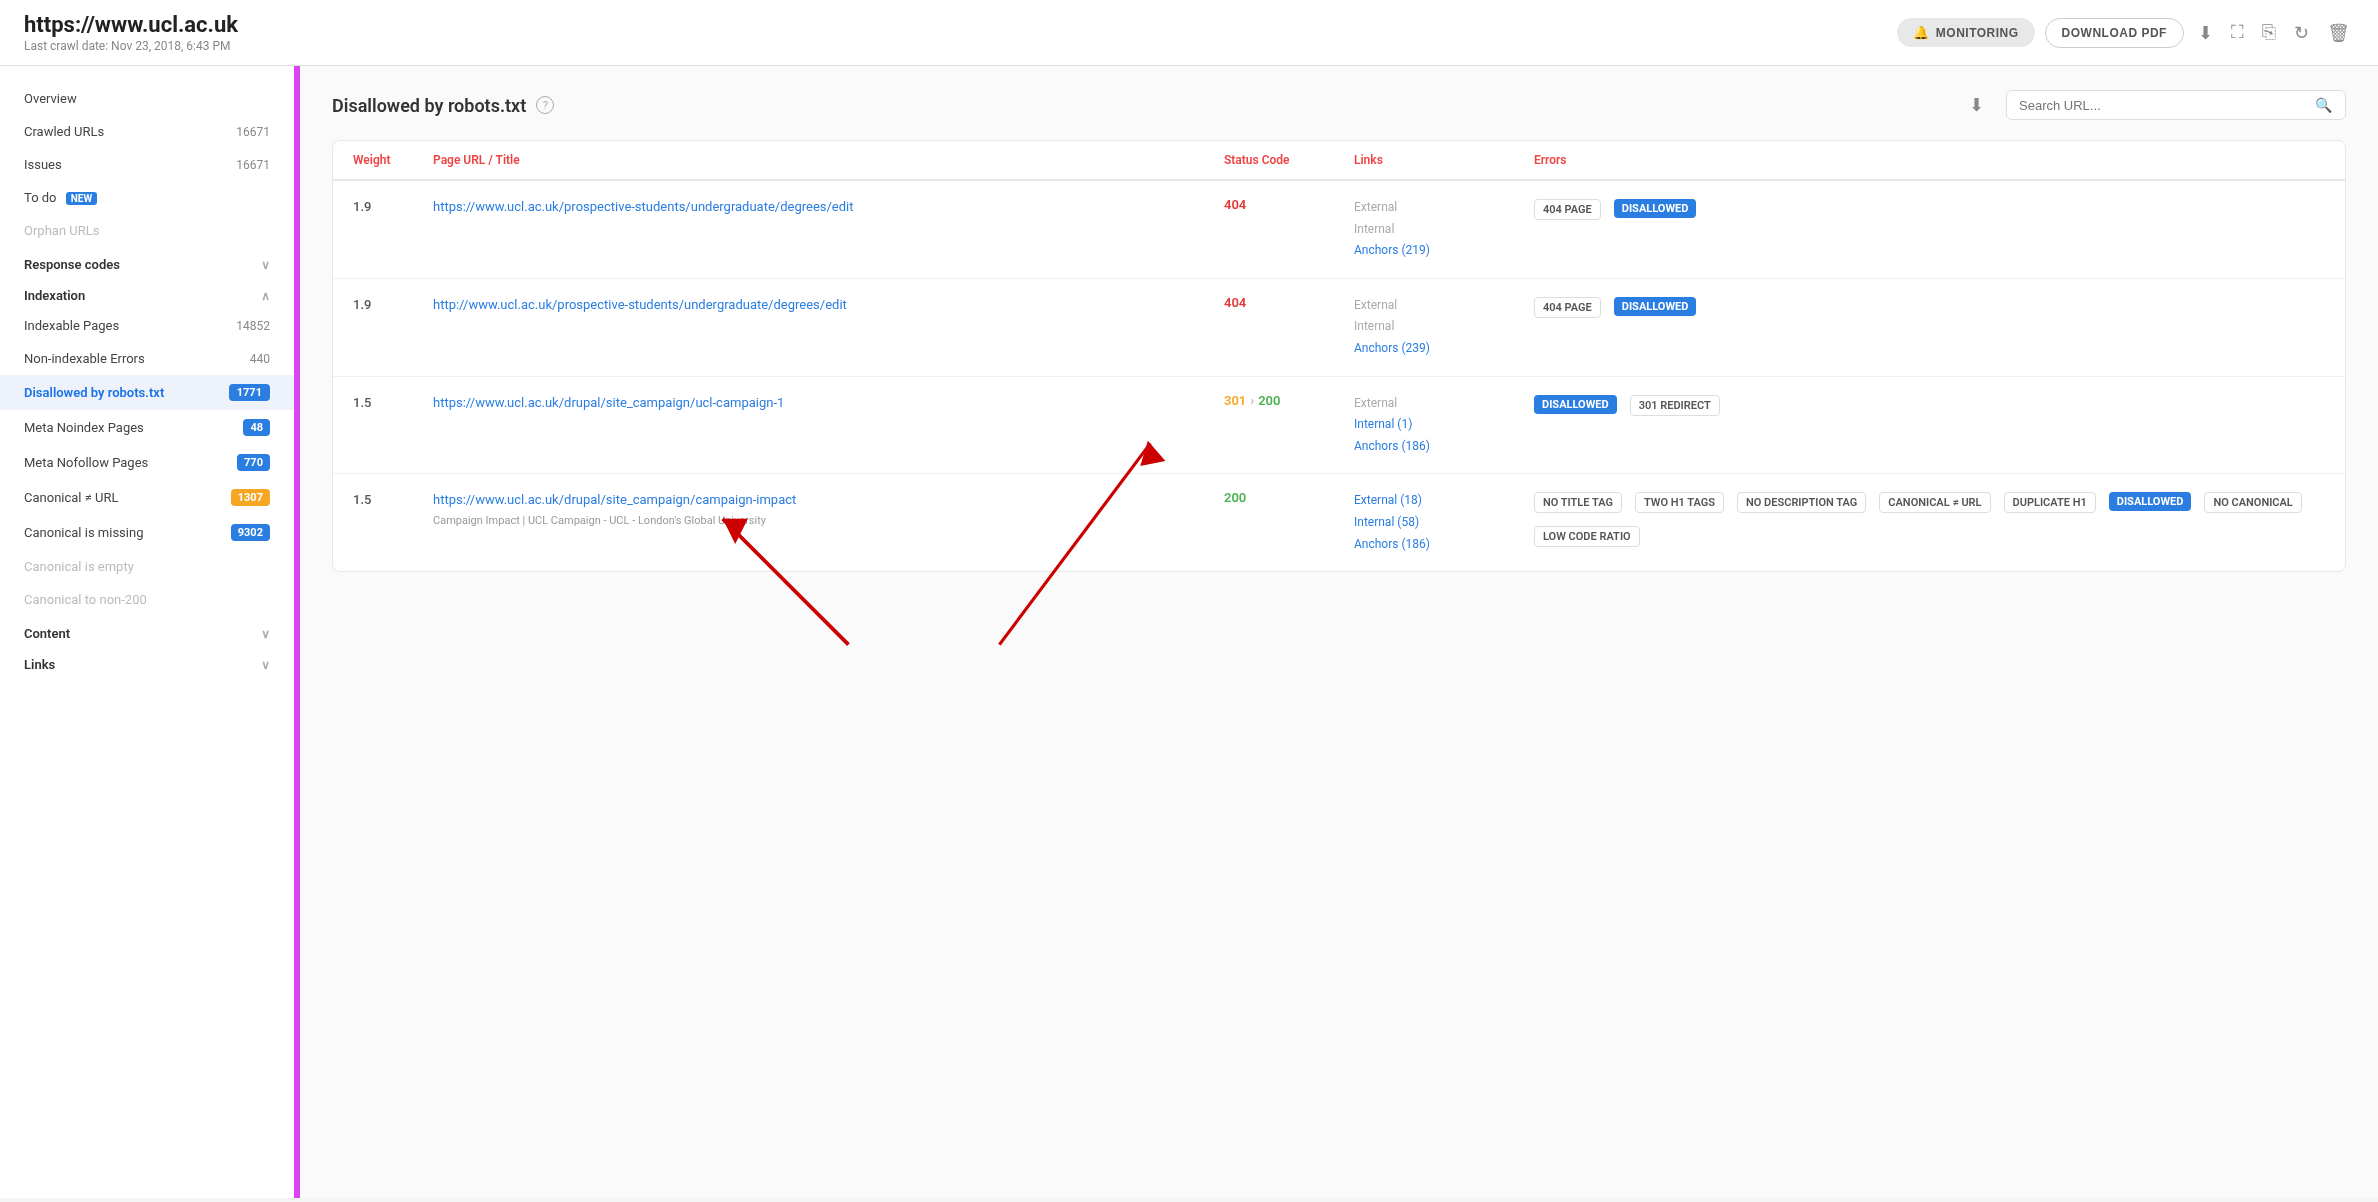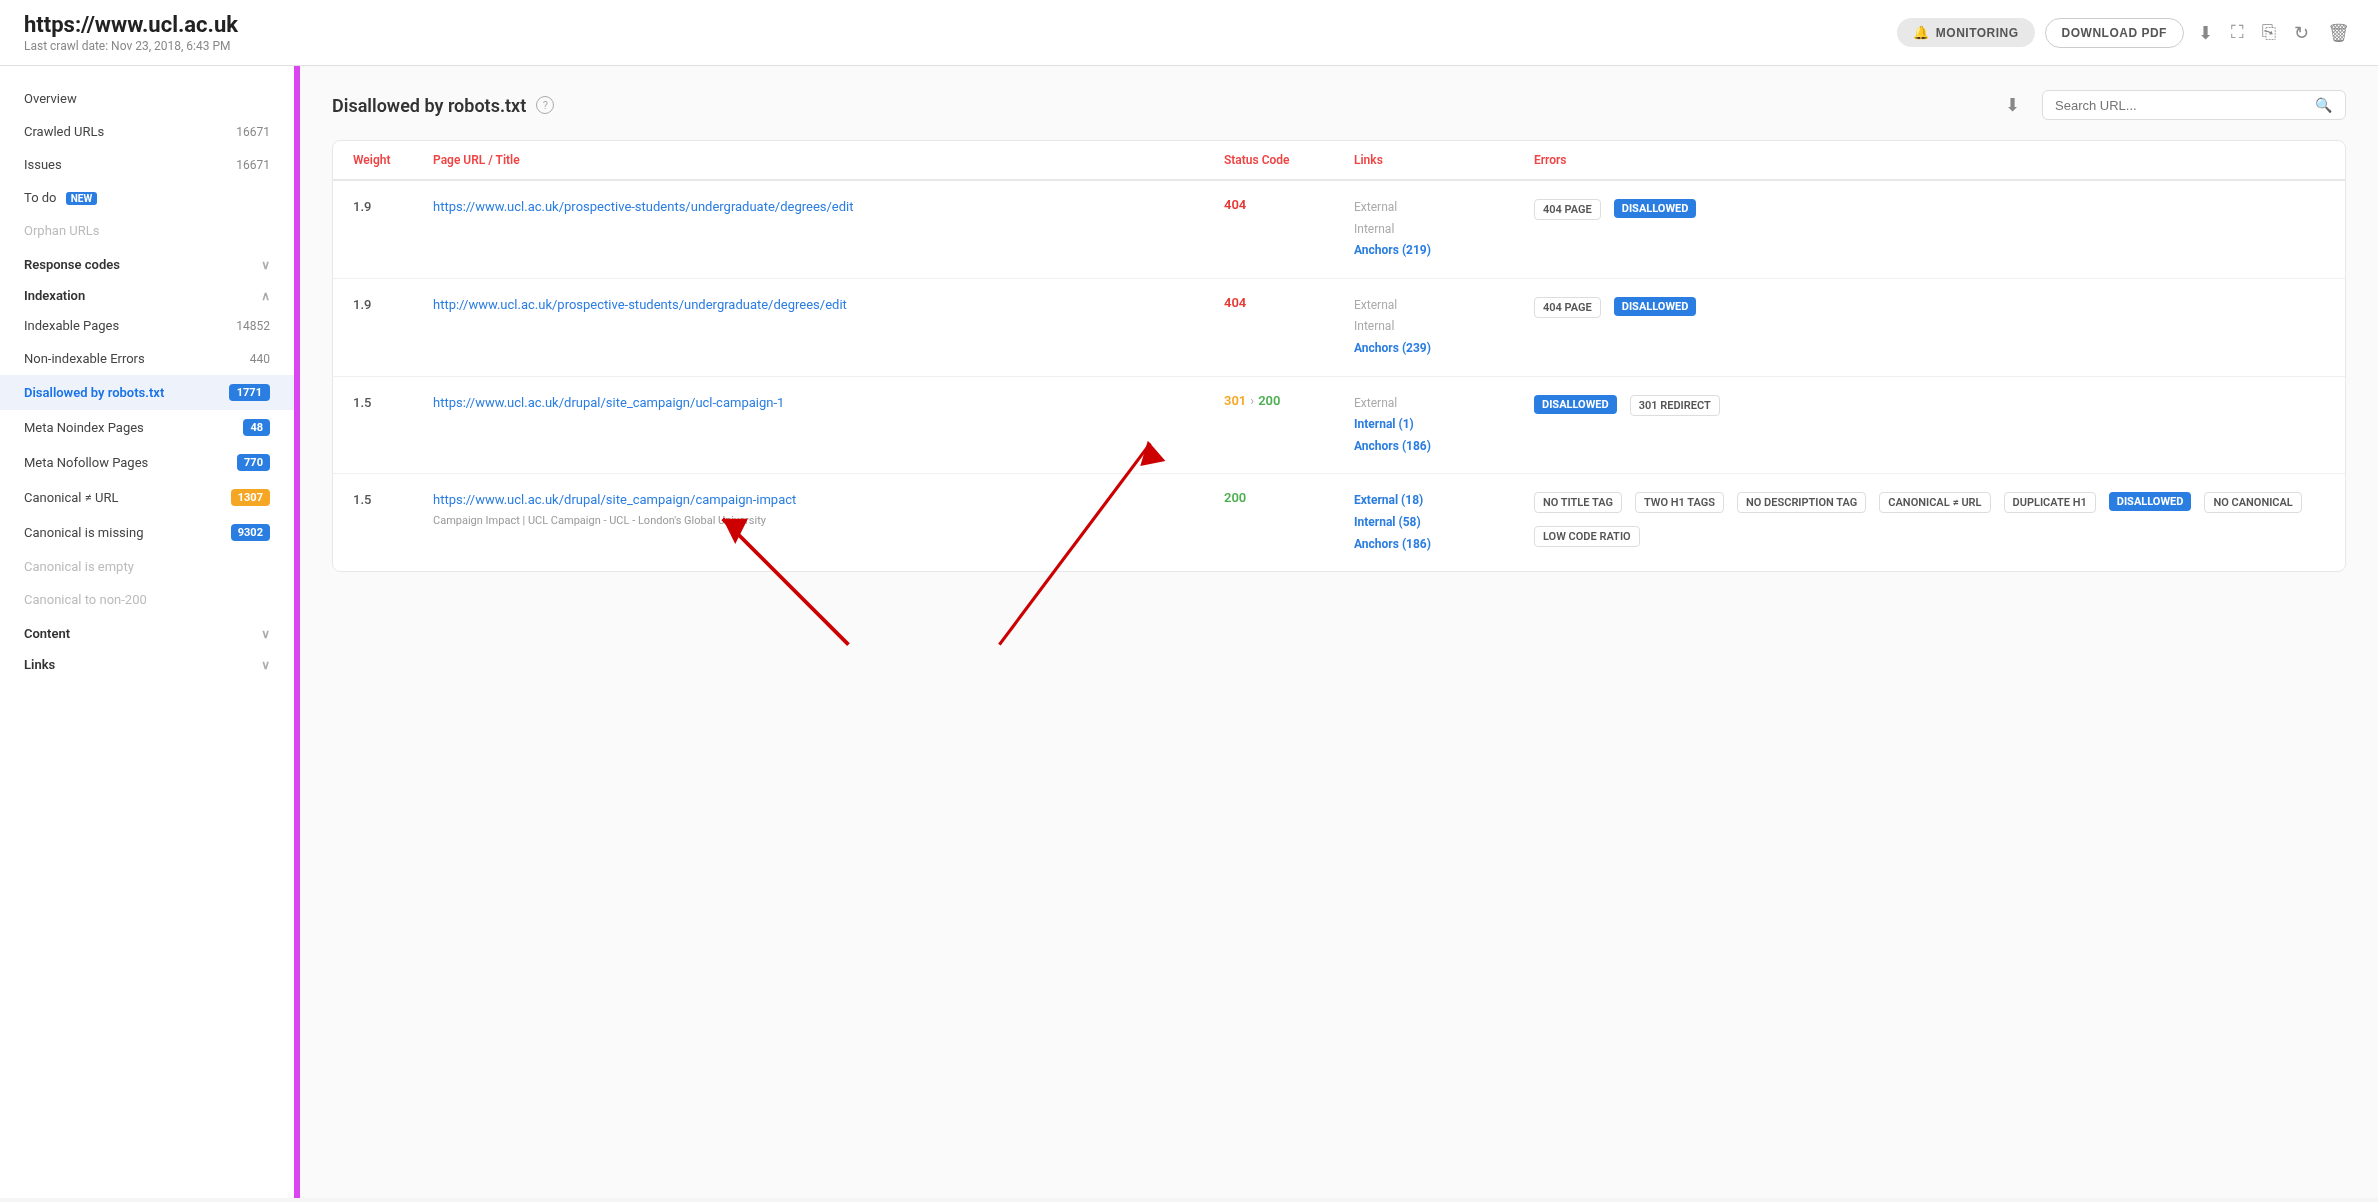--- a/index.html
+++ b/index.html
@@ -161,21 +161,21 @@
     .weight-cell { color: #555; font-size: 13px; font-weight: 500; padding-top: 2px; }
     .url-cell a { color: #2a7de1; text-decoration: none; font-size: 13px; line-height: 1.5; }
     .url-subtitle { color: #999; font-size: 11px; margin-top: 4px; }
     .status-404 { color: #e53935; font-weight: 600; font-size: 13px; }
     .status-200 { color: #4caf50; font-weight: 600; font-size: 13px; }
     .status-redirect { display: flex; align-items: center; gap: 4px; font-size: 13px; }
     .status-301 { color: #f5a623; font-weight: 600; }
     .status-arrow { color: #aaa; }
     .status-200-small { color: #4caf50; font-weight: 600; }
     .links-cell { font-size: 12px; color: #aaa; line-height: 1.8; }
-    .links-cell a { color: #2a7de1; text-decoration: none; font-weight: bold; }
+    .links-cell a { color: #2a7de1; text-decoration: none; }
     .errors-cell { display: flex; flex-wrap: wrap; gap: 13px; align-items: flex-start; padding-top: 2px; }
     .error-tag {
       border: 1.5px solid #ddd;
       border-radius: 4px;
       padding: 3px 8px;
       font-size: 11px;
       font-weight: 600;
       color: #555;
       white-space: nowrap;
     }
@@ -199,21 +199,21 @@
       height: 100%;
       pointer-events: none;
     }
 
     .search-input-wrapper {
       display: flex;
       align-items: center;
       border: 1.5px solid #ddd;
       border-radius: 6px;
       padding: 6px 12px;
-      width: 304px;
+      width: 340px;
       background: #fff;
     }
     .search-input-wrapper input {
       border: none;
       outline: none;
       font-size: 13px;
       color: #999;
       width: 100%;
       background: transparent;
     }

